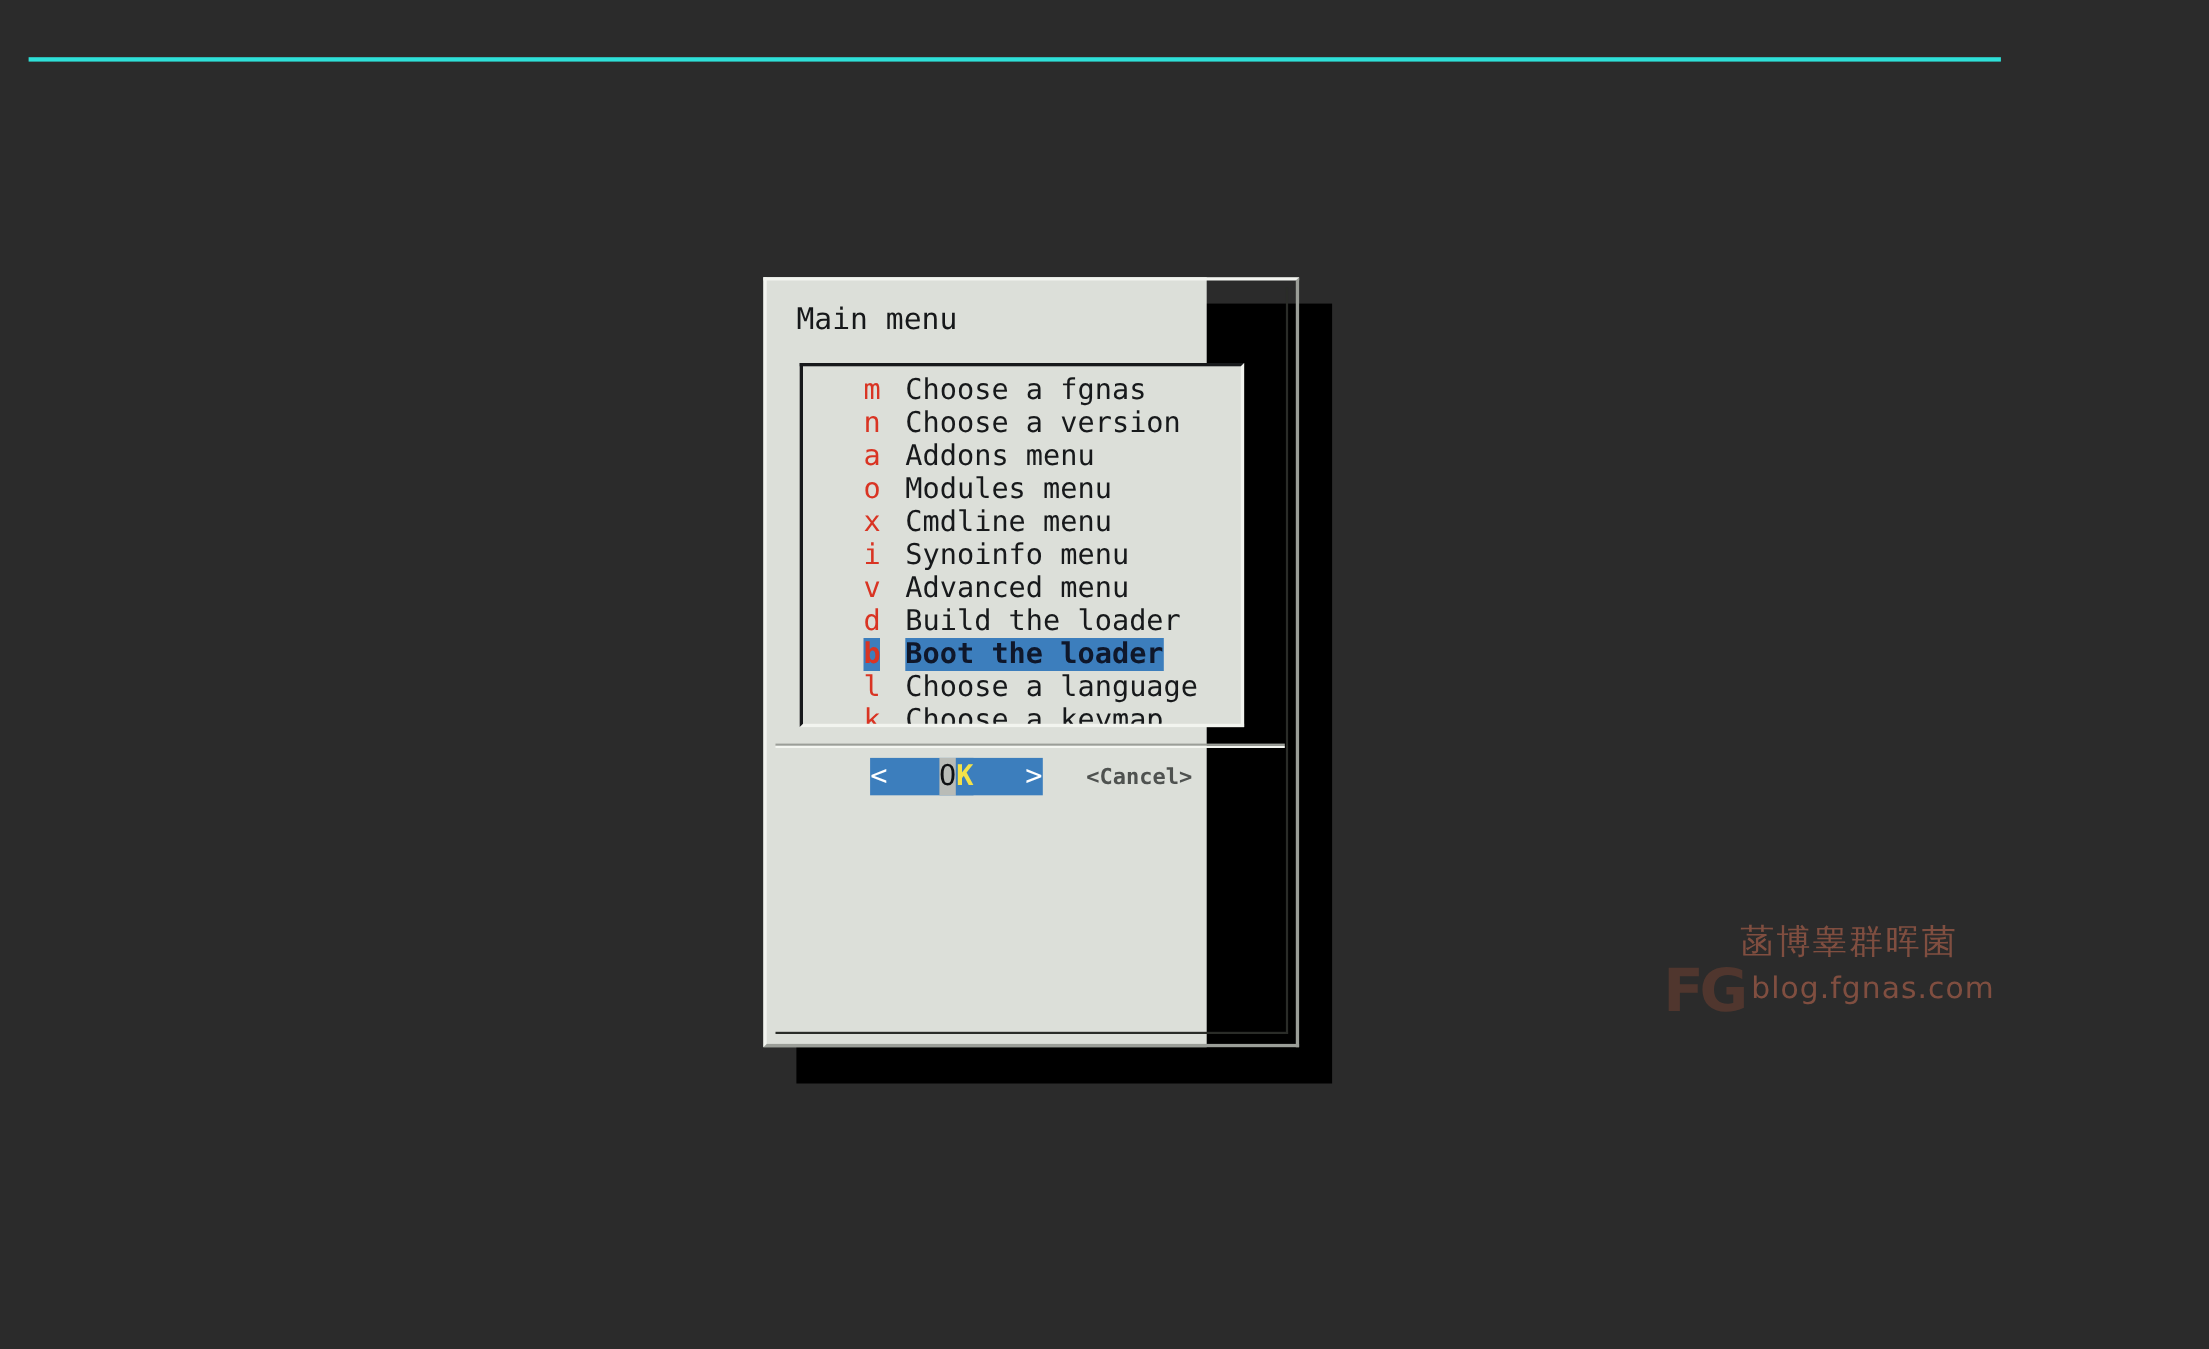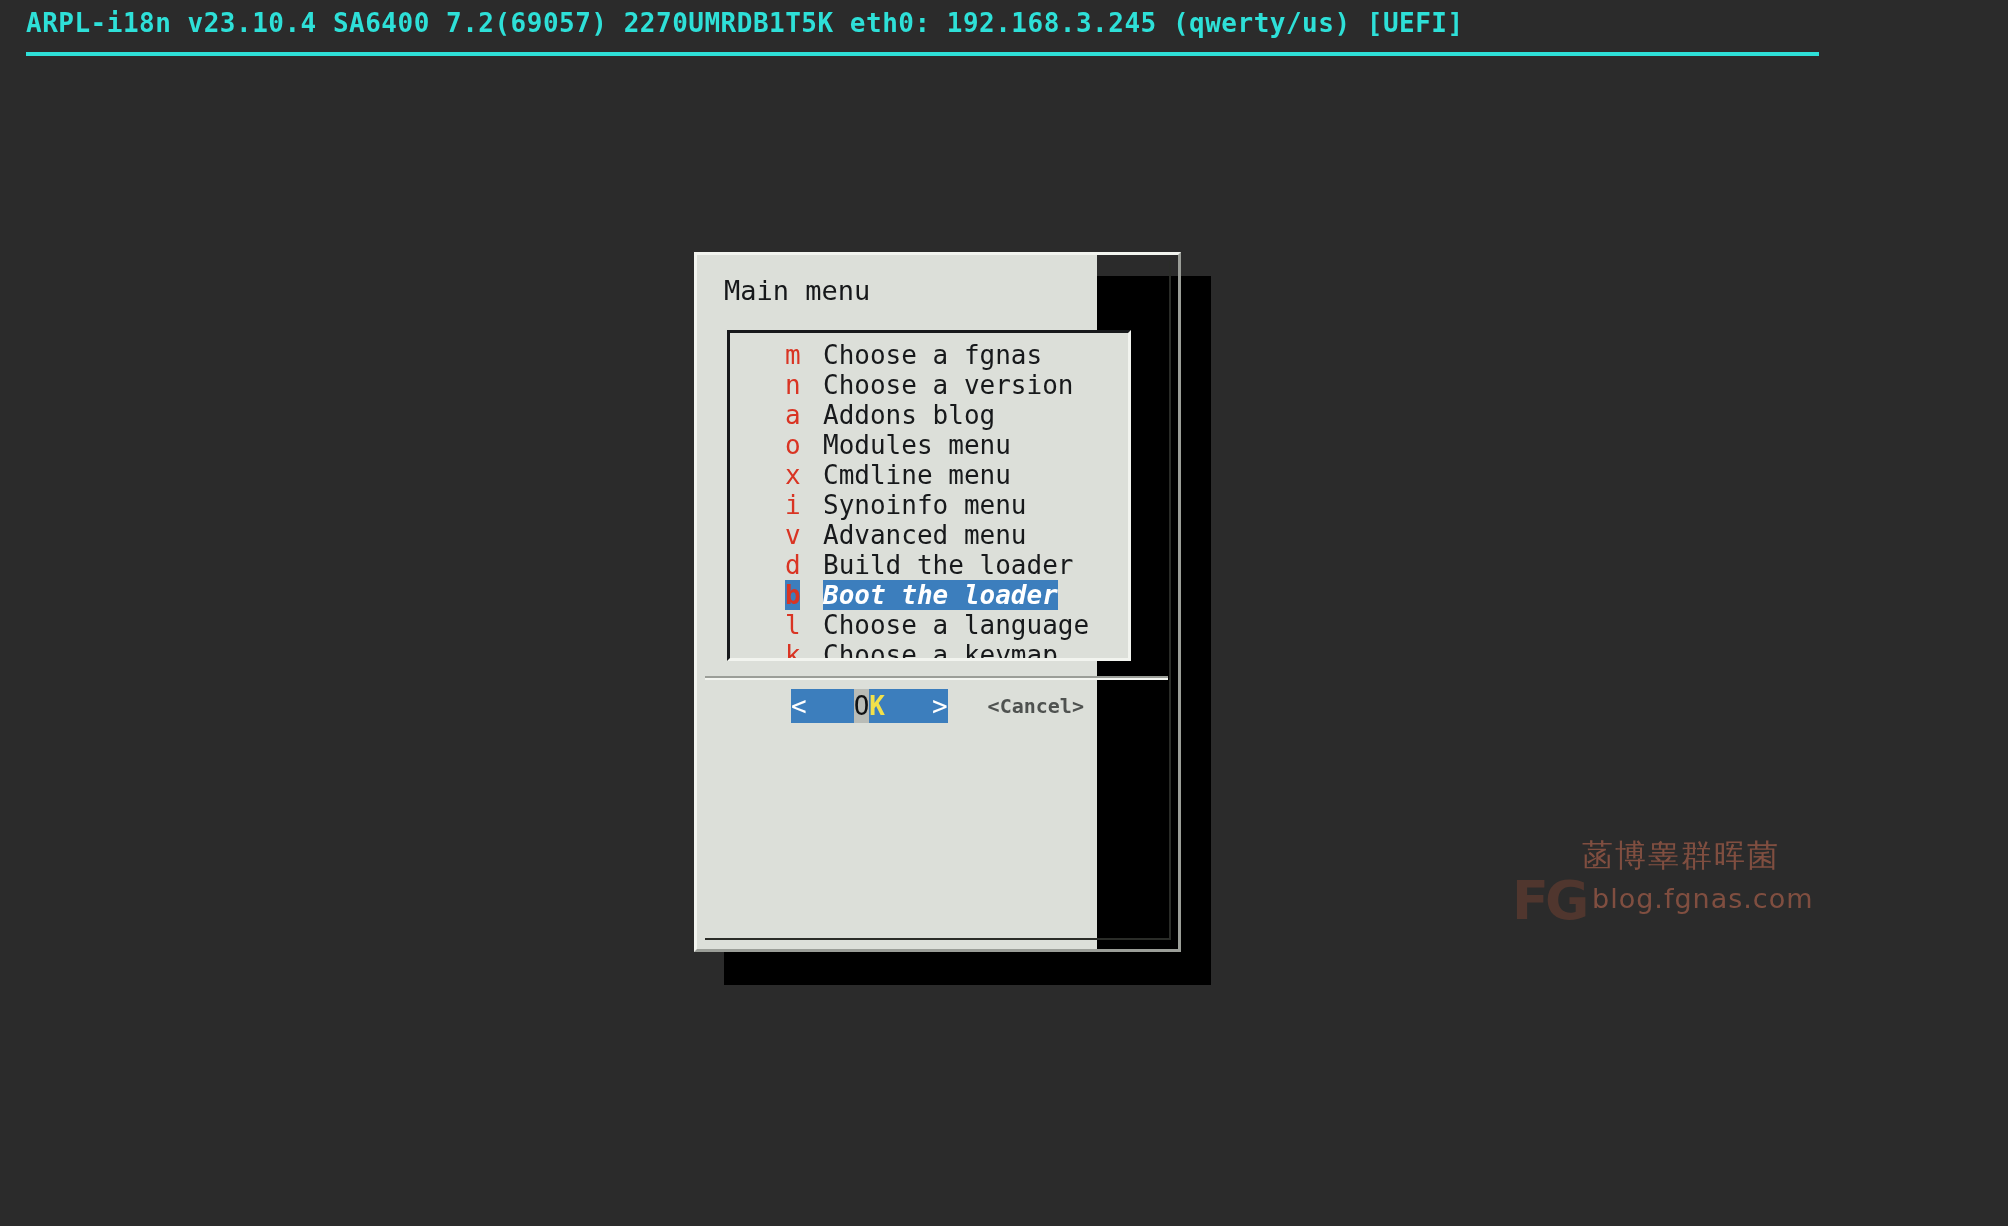--- a/index.html
+++ b/index.html
@@ -141,23 +141,22 @@
   .menu-label {
     color: #17191b;
   }
   .menu-row.selected .menu-key {
     background: #3c7ebd;
     color: #d93423;
     font-weight: bold;
   }
   .menu-row.selected .menu-label {
     background: #3c7ebd;
-    color: #ffffff;
-    font-weight: bold;
-    font-style: italic;
+    color: #0f172a;
+    font-weight: bold;
   }
 
   
   #watermark {
     position: absolute;
     left: 818px;
     top: 583px;
     width: 300px;
     height: 110px;
     pointer-events: none;
@@ -248,38 +247,37 @@
     color: #4f5250;
     font-weight: bold;
     white-space: pre;
     cursor: pointer;
   }
 </style>
 </head>
 <body>
 
 <div id="console-header">
-  <div id="header-text">ARPL-i18n v23.10.4 SA6400 7.2(69057) 2270UMRDB1T5K eth0: 192.168.3.245 (qwerty/us) [UEFI]</div>
   <div id="header-rule"></div>
 </div>
 
 <div id="dialog-shadow"></div>
 
 <div id="dialog">
 
   <div id="dialog-frame-light"></div>
   <div id="dialog-inner-bevel"></div>
 
   <div id="dialog-title">Main menu</div>
 
   <div id="menu-box">
     <div id="menu-list">
         <div class="menu-row"><span class="menu-key">m</span><span class="menu-gap"></span><span class="menu-label">Choose a fgnas</span></div>
         <div class="menu-row"><span class="menu-key">n</span><span class="menu-gap"></span><span class="menu-label">Choose a version</span></div>
-        <div class="menu-row"><span class="menu-key">a</span><span class="menu-gap"></span><span class="menu-label">Addons blog</span></div>
+        <div class="menu-row"><span class="menu-key">a</span><span class="menu-gap"></span><span class="menu-label">Addons menu</span></div>
         <div class="menu-row"><span class="menu-key">o</span><span class="menu-gap"></span><span class="menu-label">Modules menu</span></div>
         <div class="menu-row"><span class="menu-key">x</span><span class="menu-gap"></span><span class="menu-label">Cmdline menu</span></div>
         <div class="menu-row"><span class="menu-key">i</span><span class="menu-gap"></span><span class="menu-label">Synoinfo menu</span></div>
         <div class="menu-row"><span class="menu-key">v</span><span class="menu-gap"></span><span class="menu-label">Advanced menu</span></div>
         <div class="menu-row"><span class="menu-key">d</span><span class="menu-gap"></span><span class="menu-label">Build the loader</span></div>
         <div class="menu-row selected"><span class="menu-key">b</span><span class="menu-gap"></span><span class="menu-label">Boot the loader</span></div>
         <div class="menu-row"><span class="menu-key">l</span><span class="menu-gap"></span><span class="menu-label">Choose a language</span></div>
         <div class="menu-row"><span class="menu-key">k</span><span class="menu-gap"></span><span class="menu-label">Choose a keymap</span></div>
       </div>
   </div>

